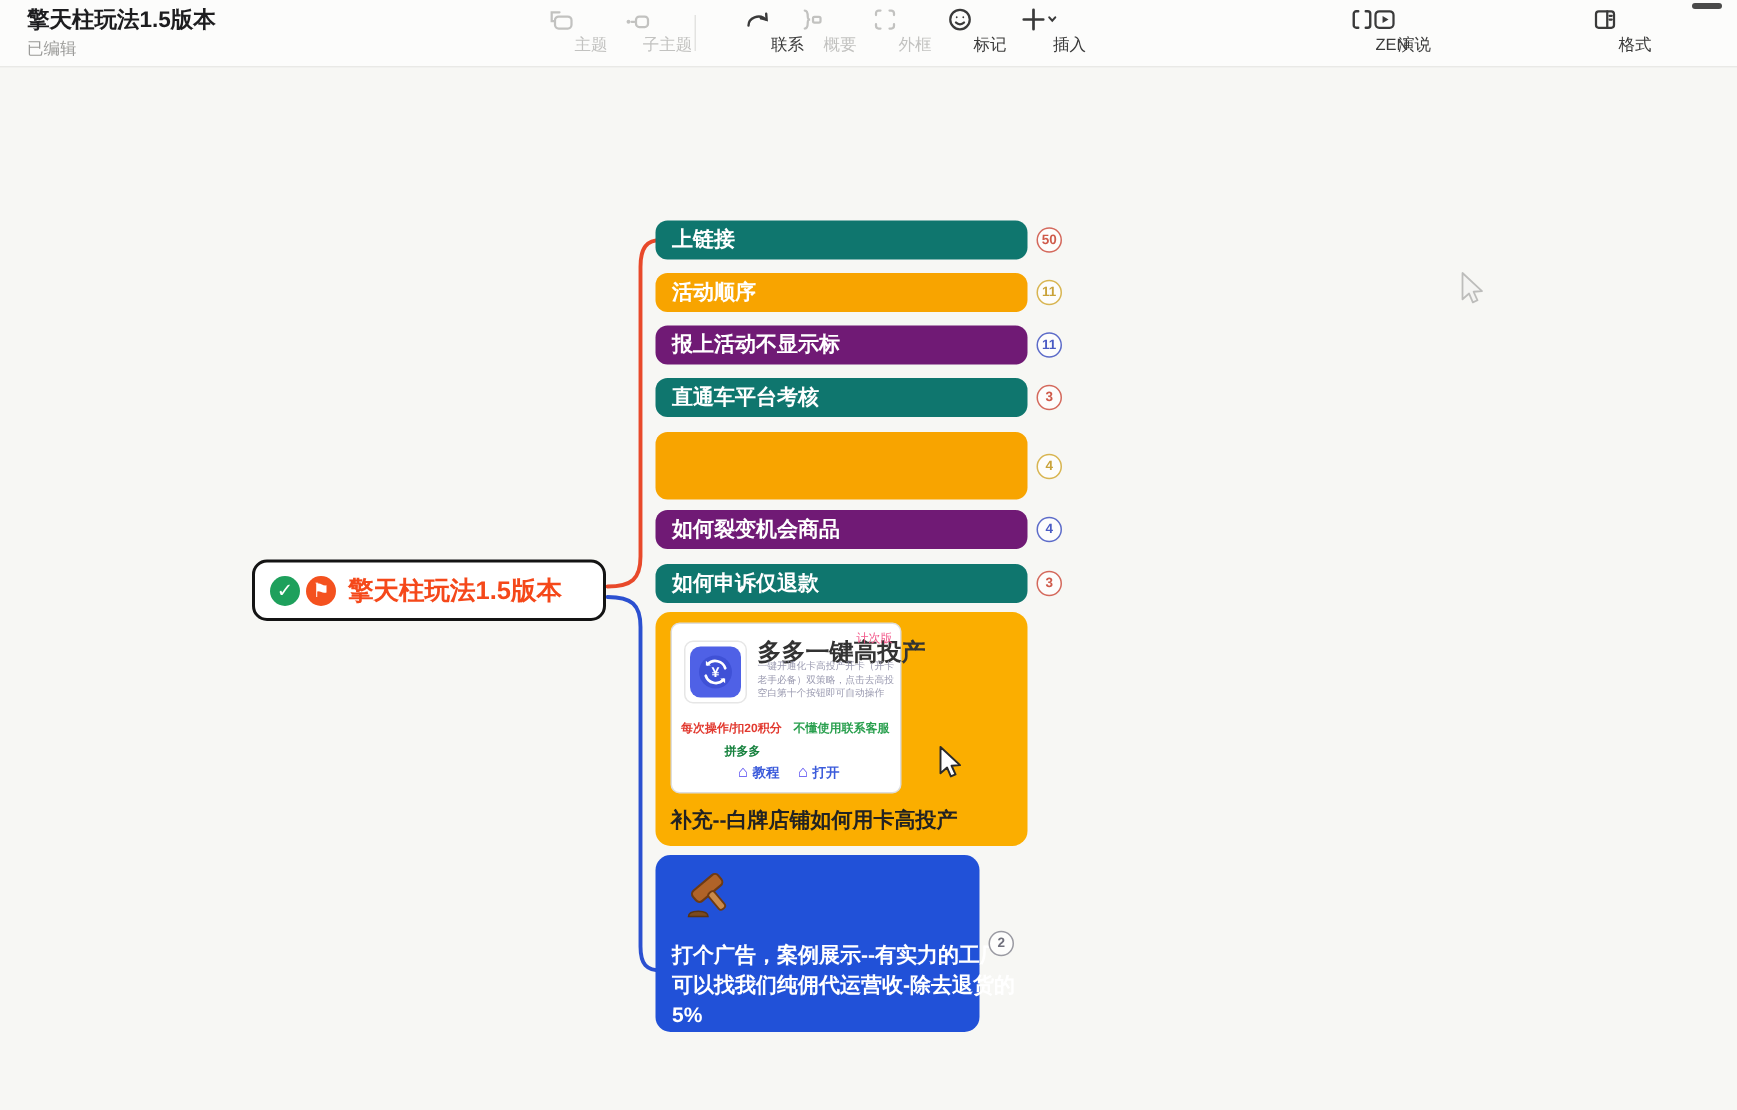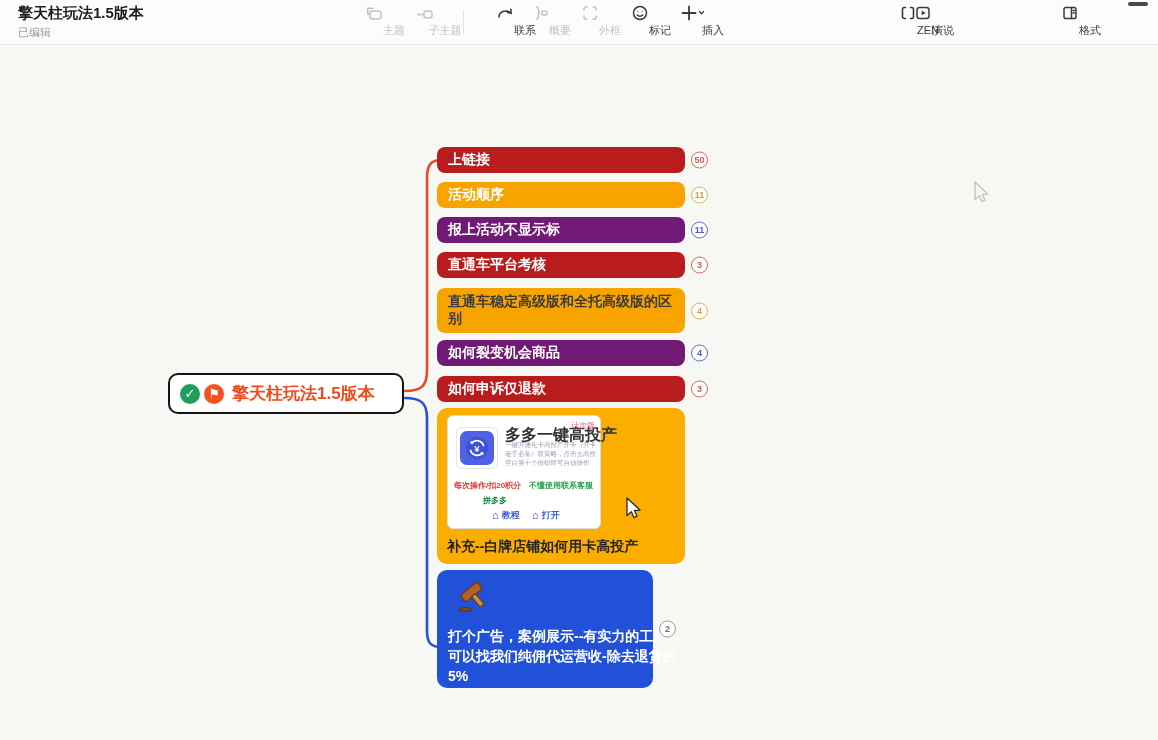--- a/index.html
+++ b/index.html
@@ -33,21 +33,21 @@
   .root-ico { width:20px; height:20px; border-radius:50%; color:#fff; font-size:13px;
     display:flex; align-items:center; justify-content:center; flex:0 0 auto; }
   .root-ico.check { background:#1ea05c; }
   .root-ico.flag  { background:#f4511e; }
   .root-label { font-size:17px; font-weight:700; color:#f5481a; margin-left:4px; white-space:nowrap; }
 
   .branch { position:absolute; left:437px; width:248px; border-radius:8px;
     padding:0 11px; font-size:14px; font-weight:700; color:#ffffff;
     display:flex; align-items:center; cursor:pointer; }
   .branch.h1 { height:26px; }
-  .branch.red   { background:#b91c1c; }
+  .branch.red   { background:#0f766e; }
   .branch.amber { background:#f8a400; }
   .branch.blue  { background:#701a75; }
   .branch.multi { height:45px; padding:5px 11px; line-height:17px; align-items:flex-start; }
   .branch.darktext { color:#3c3c3c; }
 
   .badge { position:absolute; right:-23px; top:50%; transform:translateY(-50%);
     width:17px; height:17px; border-radius:50%; background:#fdfdfc;
     border:1.5px solid; font-size:9px; font-weight:700; line-height:1;
     display:flex; align-items:center; justify-content:center; cursor:pointer; }
   .badge.red   { border-color:#d4695c; color:#cf5a4a; }
@@ -216,21 +216,20 @@
   </div>
   <div class="branch blue h1" style="top:172px">
     <span>报上活动不显示标</span>
     <span class="badge blue">11</span>
   </div>
   <div class="branch red h1" style="top:207px">
     <span>直通车平台考核</span>
     <span class="badge red">3</span>
   </div>
   <div class="branch amber multi darktext" style="top:243px">
-    <span>直通车稳定高级版和全托高级版的区别</span>
     <span class="badge amber">4</span>
   </div>
   <div class="branch blue h1" style="top:295px">
     <span>如何裂变机会商品</span>
     <span class="badge blue">4</span>
   </div>
   <div class="branch red h1" style="top:331px">
     <span>如何申诉仅退款</span>
     <span class="badge red">3</span>
   </div>

